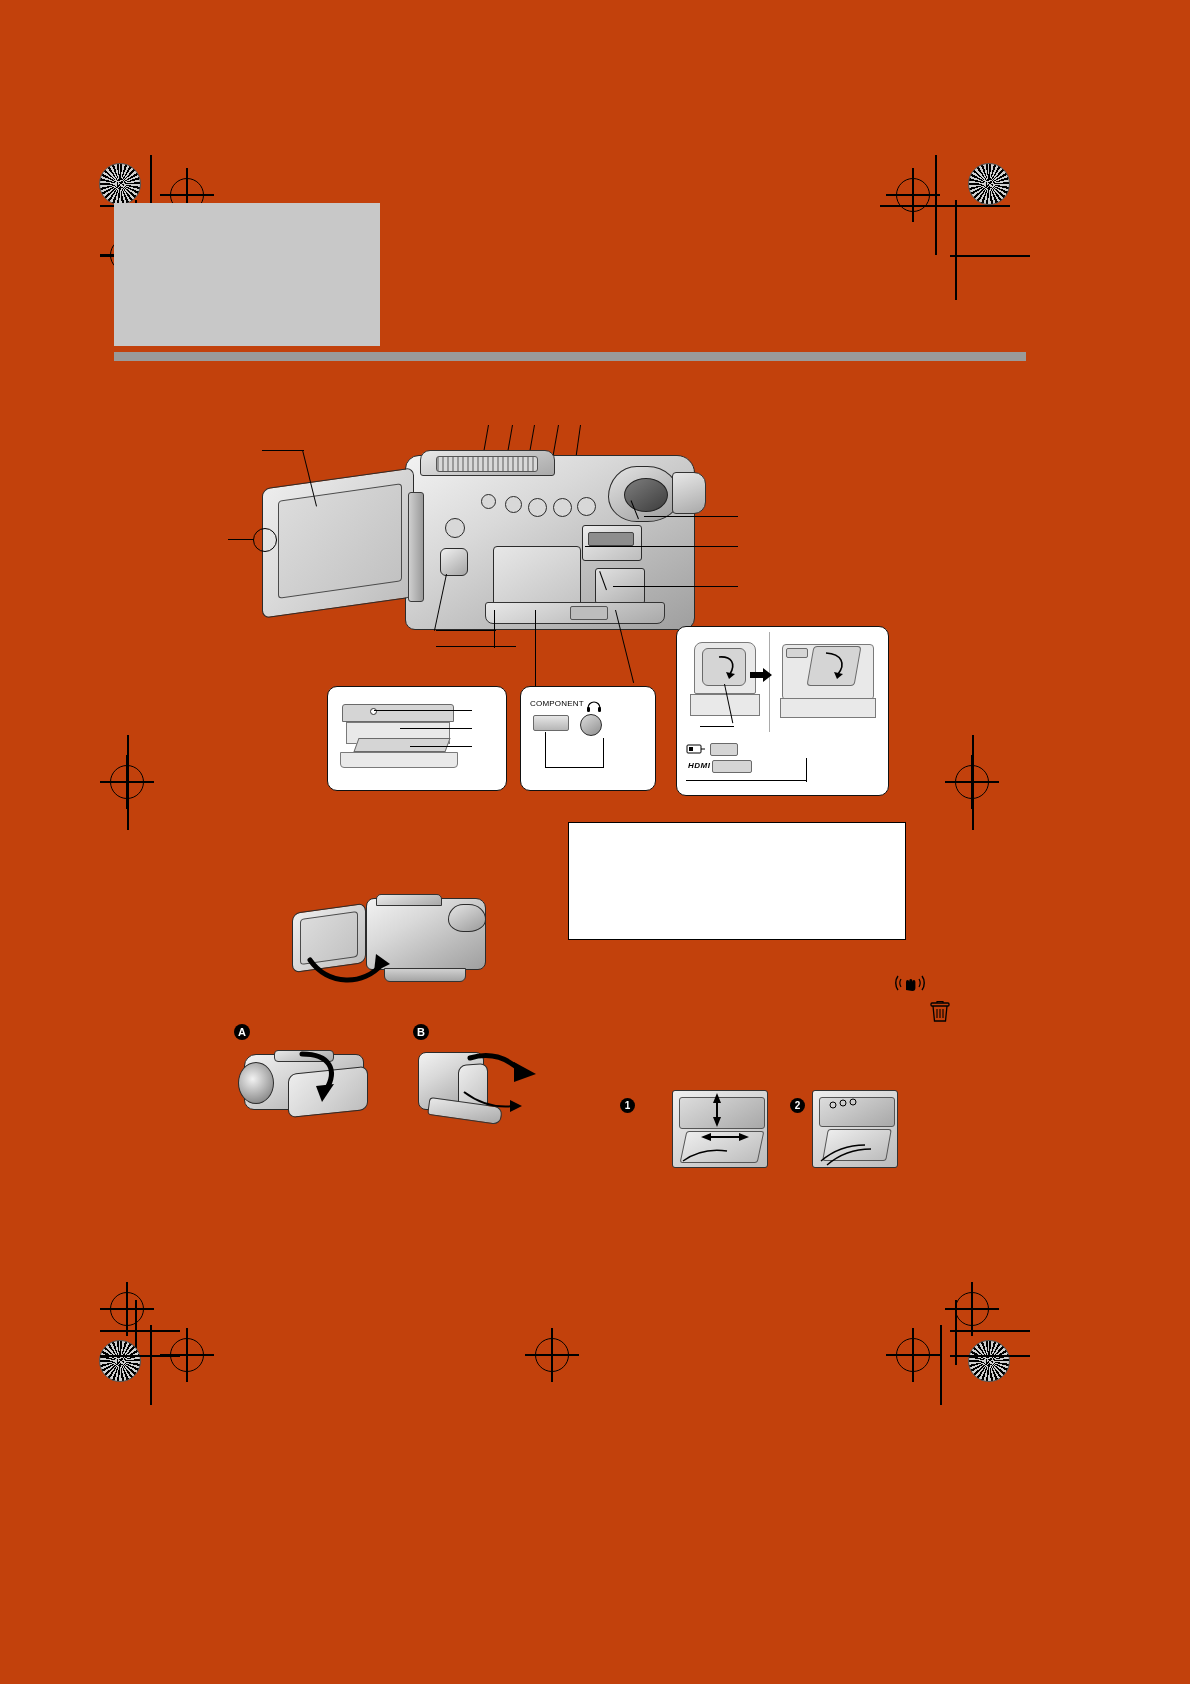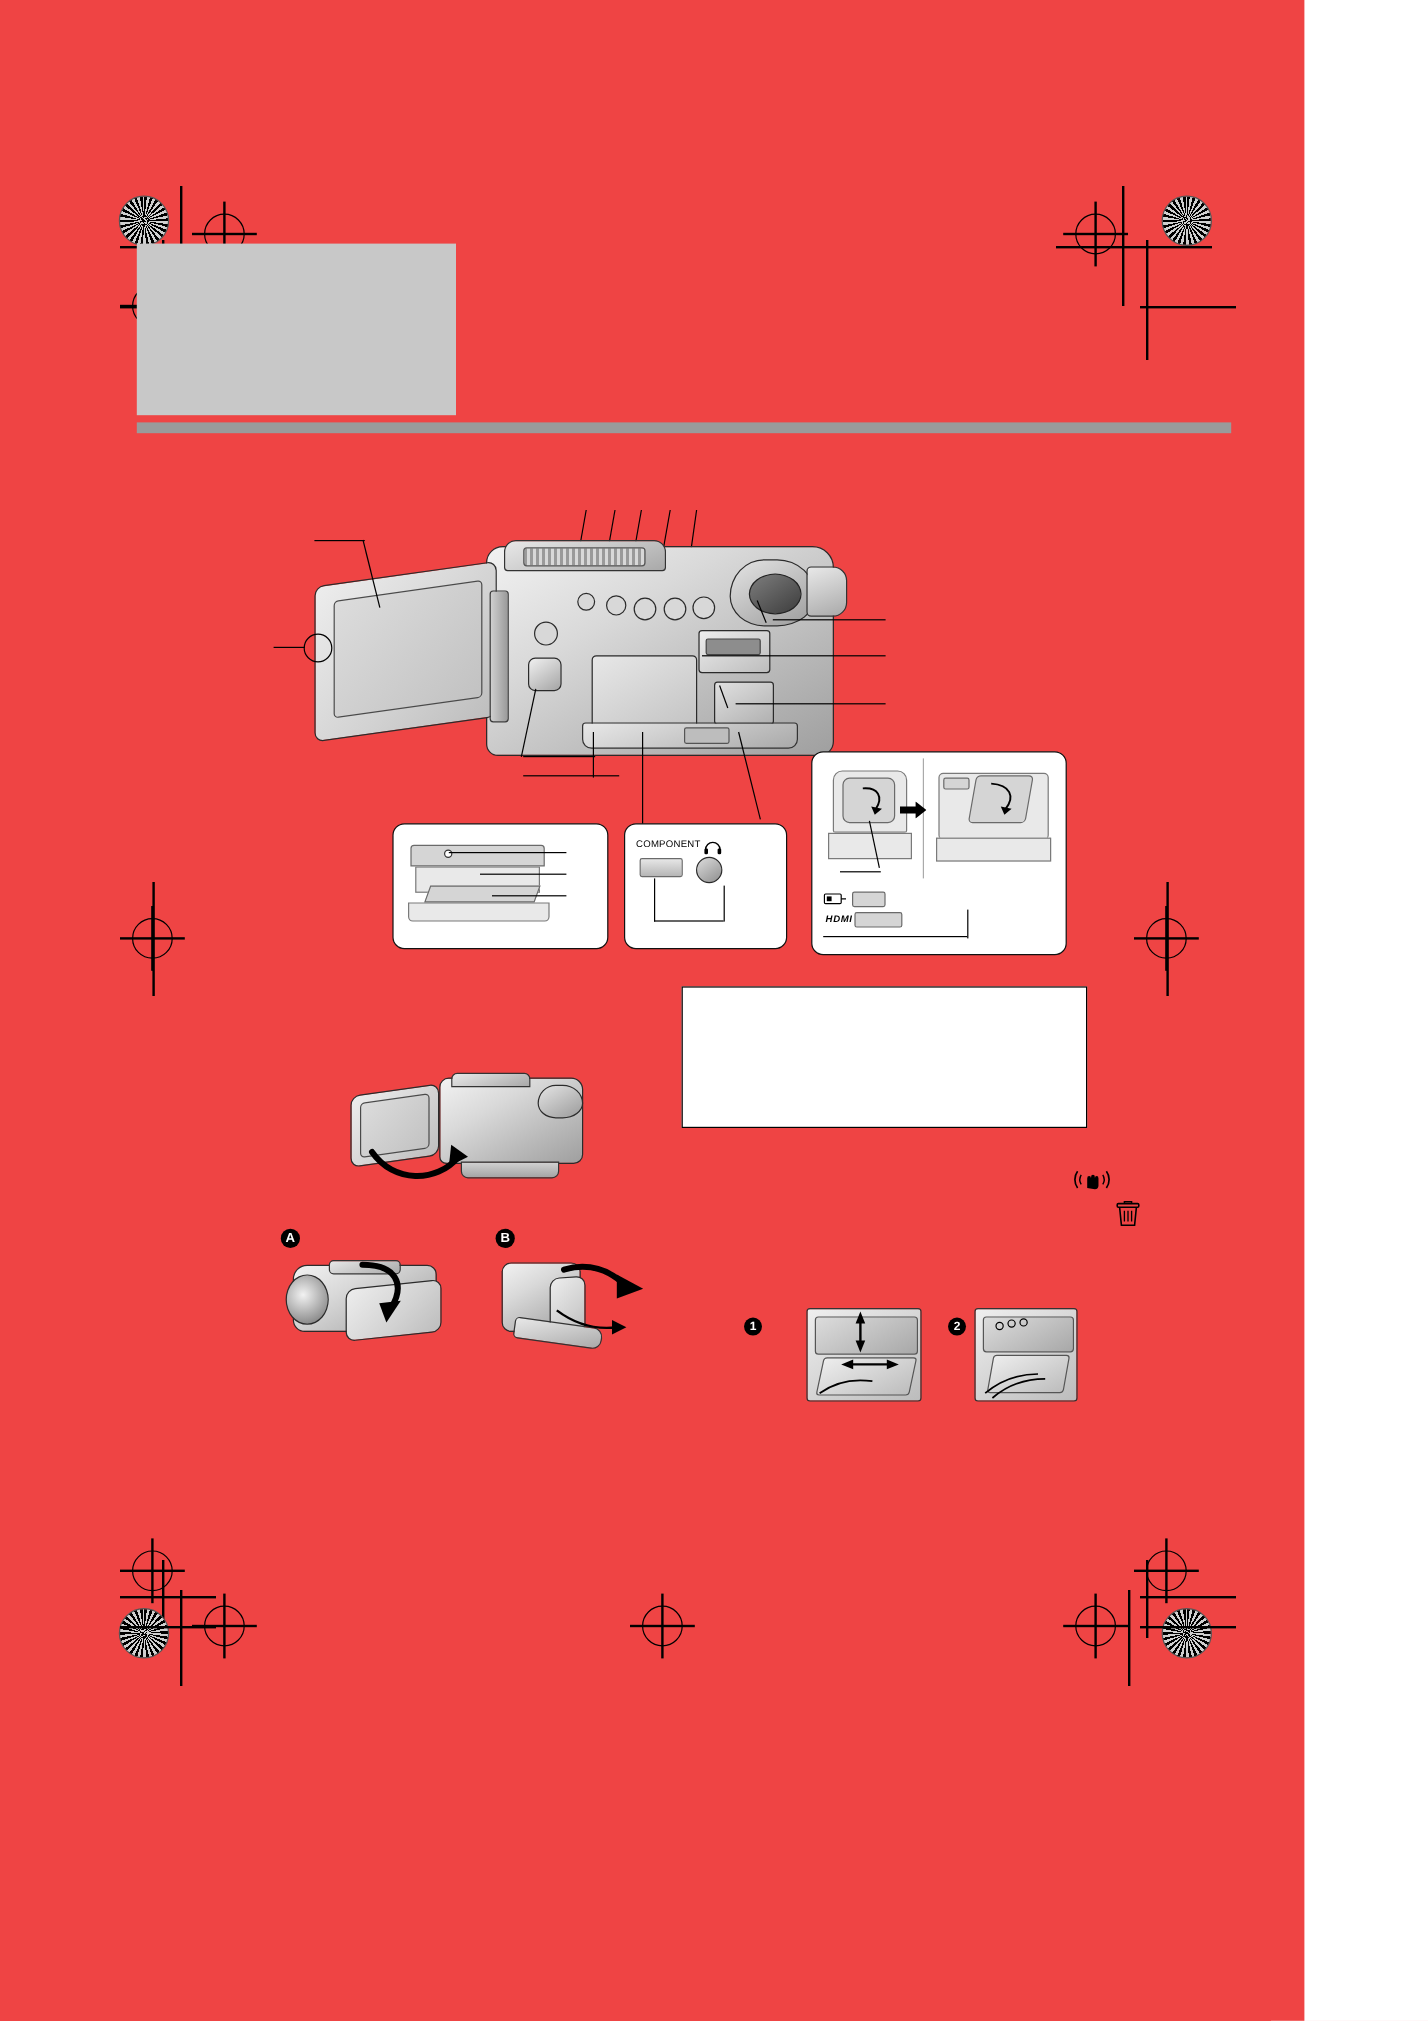--- a/index.html
+++ b/index.html
@@ -10,23 +10,23 @@
   body {
     width: 1190px;
     height: 1684px;
     position: relative;
     font-family: "Liberation Sans", sans-serif;
     overflow: hidden;
   }
   .page {
     position: absolute;
     left: 0; top: 0;
-    width: 1087px;
+    width: 1190px;
     height: 1684px;
-    background: #ef4444;
+    background: #c2410c;
   }
   
   .reg-star {
     position: absolute;
     width: 40px; height: 40px;
     border-radius: 50%;
     background:
       repeating-conic-gradient(#000 0deg 7deg, #cfcfcf 7deg 14deg);
     border: 1px solid #555;
   }

